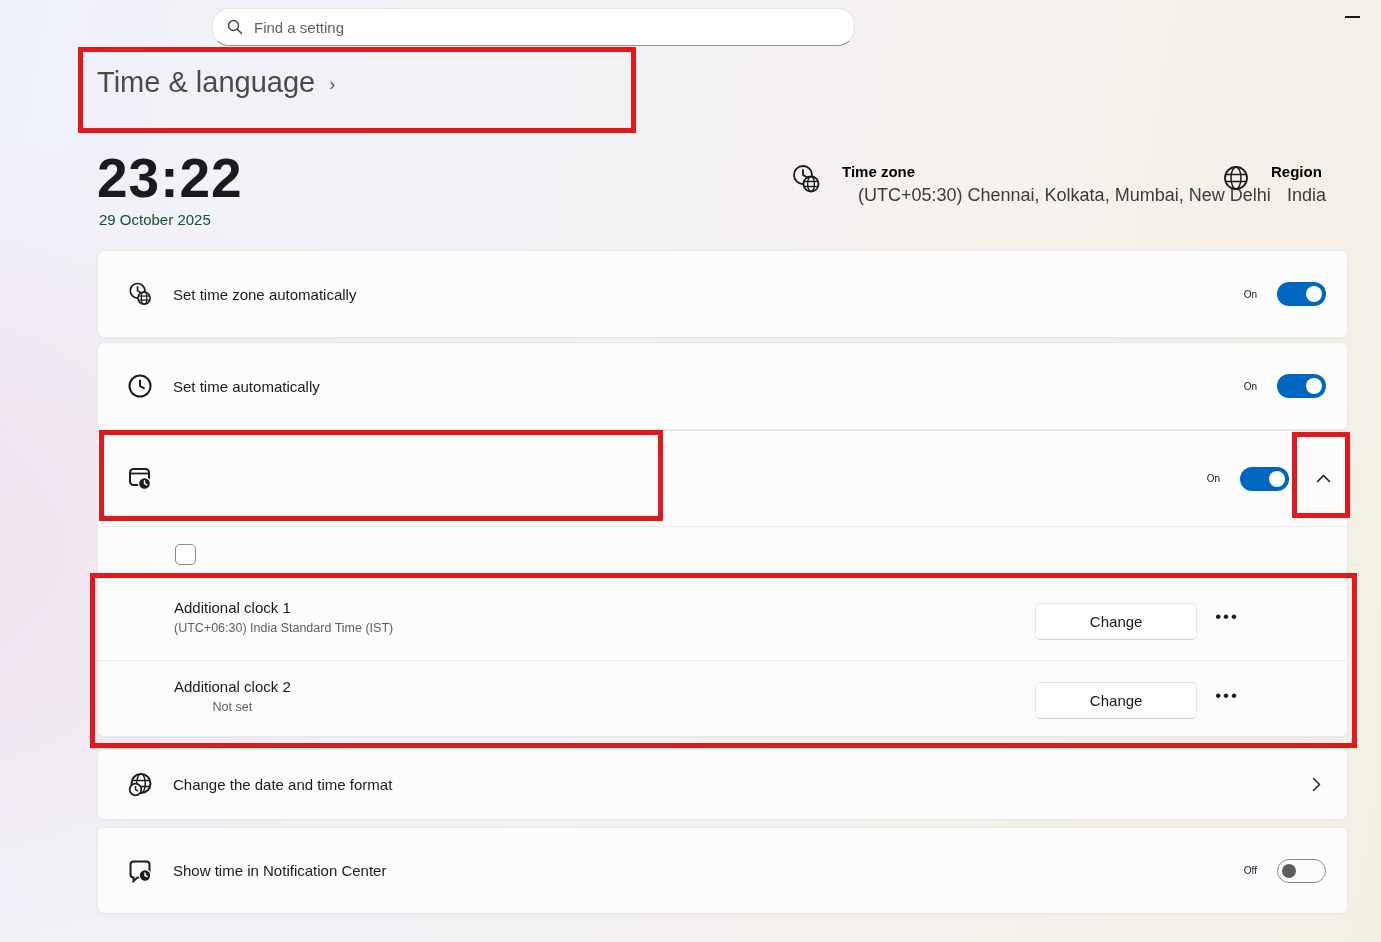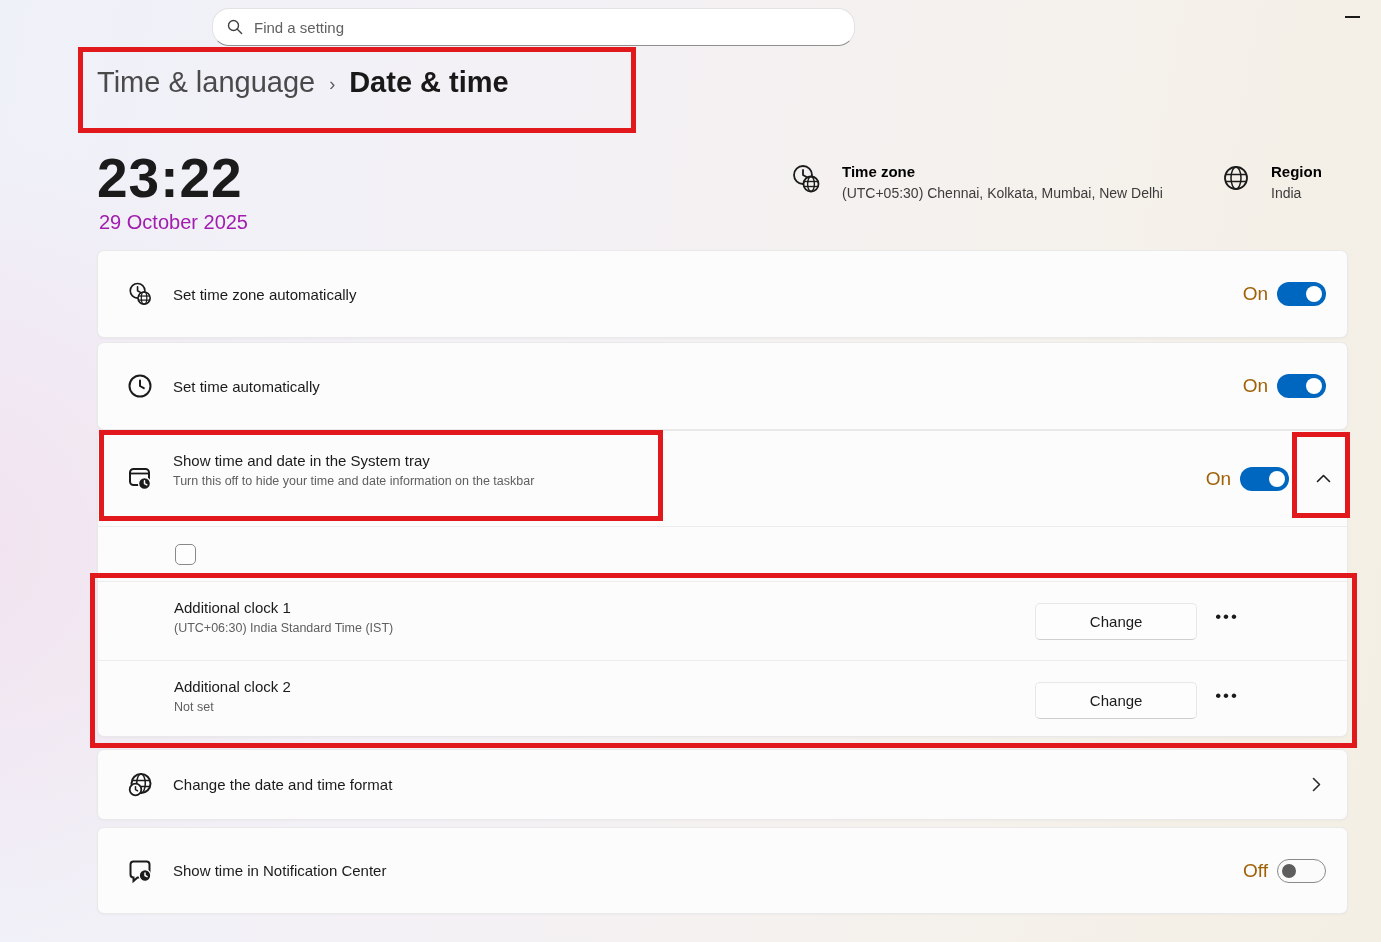--- a/index.html
+++ b/index.html
@@ -30,26 +30,26 @@
   .min-btn .dash { width:15px; height:2px; background:#1b1b1b; }
 
   
   .breadcrumb { left:97px; top:66px; display:flex; align-items:center; gap:14px; }
   .crumb-parent { font-size:29px; color:#4a4a4a; }
   .crumb-sep { font-size:18px; color:#5a5a5a; padding-top:4px; }
   .crumb-current { font-size:29px; font-weight:700; color:#191919; }
 
   
   .big-time { left:97px; top:146px; font-size:55px; font-weight:700; letter-spacing:1px; }
-  .big-date { left:99px; top:211px; font-size:20px; color:#a21caf; }
+  .big-date { left:99px; top:211px; font-size:15px; color:#14532d; }
   .hero-block { display:flex; gap:20px; }
   .hero-tz { left:790px; top:163px; }
   .hero-region { left:1221px; top:163px; }
   .hero-label { font-size:15px; font-weight:700; color:#000000; }
-  .hero-value { font-size:14px; color:#3c3c3c; margin-top:5px; }
+  .hero-value { font-size:18px; color:#3c3c3c; margin-top:5px;margin-left:16px; }
 
   
   .card {
     left:97px; width:1251px; background:#fcfcfd;
     border:1px solid #e9e9ea; border-radius:7px;
     box-shadow:0 1px 2px rgba(0,0,0,0.03);
   }
   .row { position:relative; display:flex; align-items:center; }
   .row-icon { position:absolute; left:24px; width:36px; display:flex; justify-content:center; }
   .row-label { position:absolute; left:75px; font-size:15px; color:#1b1b1b; }
@@ -57,21 +57,21 @@
   .divider { height:1px; background:#ececec; margin:0; }
 
   .right-ctrl { position:absolute; display:flex; align-items:center; }
 
   
   .toggle { width:49px; height:24px; border-radius:13px; position:relative; cursor:pointer; }
   .toggle.on { background:#0067c0; }
   .toggle.on .knob { position:absolute; right:4px; top:4px; width:16px; height:16px; border-radius:50%; background:#ffffff; }
   .toggle.off { background:#fbfbfb; border:1px solid #8a8a8a; }
   .toggle.off .knob { position:absolute; left:4px; top:4px; width:14px; height:14px; border-radius:50%; background:#5d5d5d; }
-  .state-label { font-size:19px; color:#a16207; margin-right:9px; }
+  .state-label { font-size:10px; color:#0f172a; margin-right:20px; }
 
   
   .checkbox {
     width:21px; height:21px; border:1px solid #898989; border-radius:5px;
     background:#fdfdfd; cursor:pointer;
   }
 
   
   .btn {
     width:162px; height:37px; background:#fdfdfd;
@@ -100,21 +100,20 @@
   <input placeholder="Find a setting" style="">
 </div>
 
 <div class="abs min-btn">
   <span class="dash"></span>
 </div>
 
 <div class="abs breadcrumb">
   <span class="crumb-parent">Time &amp; language</span>
   <span class="crumb-sep">›</span>
-  <span class="crumb-current">Date &amp; time</span>
 </div>
 
 <div class="abs big-time">23:22</div>
 <div class="abs big-date">29 October 2025</div>
 
 <div class="abs hero-block hero-tz">
   <span>
     <svg class="ic" width="32" height="32" viewBox="0 0 32 32">
       <circle cx="13" cy="12" r="9" fill="none" stroke="#1b1b1b" stroke-width="1.8"></circle>
       <polyline points="13,7 13,12 16.5,14" fill="none" stroke="#1b1b1b" stroke-width="1.8" stroke-linecap="round" stroke-linejoin="round"></polyline>
@@ -189,24 +188,20 @@
 
   <div class="row" style="height:95px;">
     <span class="row-icon">
       <svg class="ic" width="27" height="27" viewBox="0 0 27 27">
         <rect x="3" y="4" width="19" height="16" rx="3.5" fill="none" stroke="#1b1b1b" stroke-width="2"></rect>
         <line x1="3.5" y1="8.5" x2="21.5" y2="8.5" stroke="#1b1b1b" stroke-width="1.8"></line>
         <circle cx="17.5" cy="18.5" r="6" fill="#1b1b1b" stroke="#fcfcfd" stroke-width="1.4"></circle>
         <polyline points="17.5,15.7 17.5,18.5 19.8,19.8" fill="none" stroke="#ffffff" stroke-width="1.5" stroke-linecap="round" stroke-linejoin="round"></polyline>
       </svg>
     </span>
-    <span class="row-label" style="top:21px;">
-      <div>Show time and date in the System tray</div>
-      <div class="row-sub">Turn this off to hide your time and date information on the taskbar</div>
-    </span>
     <div class="right-ctrl" style="right:58px;">
       <span class="state-label">On</span>
       <div class="toggle on">
           <div class="knob"></div>
         </div>
     </div>
     <div class="right-ctrl" style="right:16px;">
       <span>
         <svg class="ic" width="15" height="9" viewBox="0 0 15 9">
             <polyline points="1.5,7.5 7.5,1.5 13.5,7.5" fill="none" stroke="#1b1b1b" stroke-width="1.6" stroke-linecap="round" stroke-linejoin="round"></polyline>
@@ -230,21 +225,21 @@
     </span>
     <div class="right-ctrl" style="right:108px;">
       <button class="btn">Change</button>
       <span class="more-btn">•••</span>
     </div>
   </div>
 
   <div class="divider"></div>
 
   <div class="row" style="height:78px;">
-    <span class="row-label" style="top:17px;left:76px;">
+    <span class="row-label" style="top:17px;left:76px;text-align:center;">
       <div>Additional clock 2</div>
       <div class="row-sub">Not set</div>
     </span>
     <div class="right-ctrl" style="right:108px;">
       <button class="btn">Change</button>
       <span class="more-btn">•••</span>
     </div>
   </div>
 </div>
 

